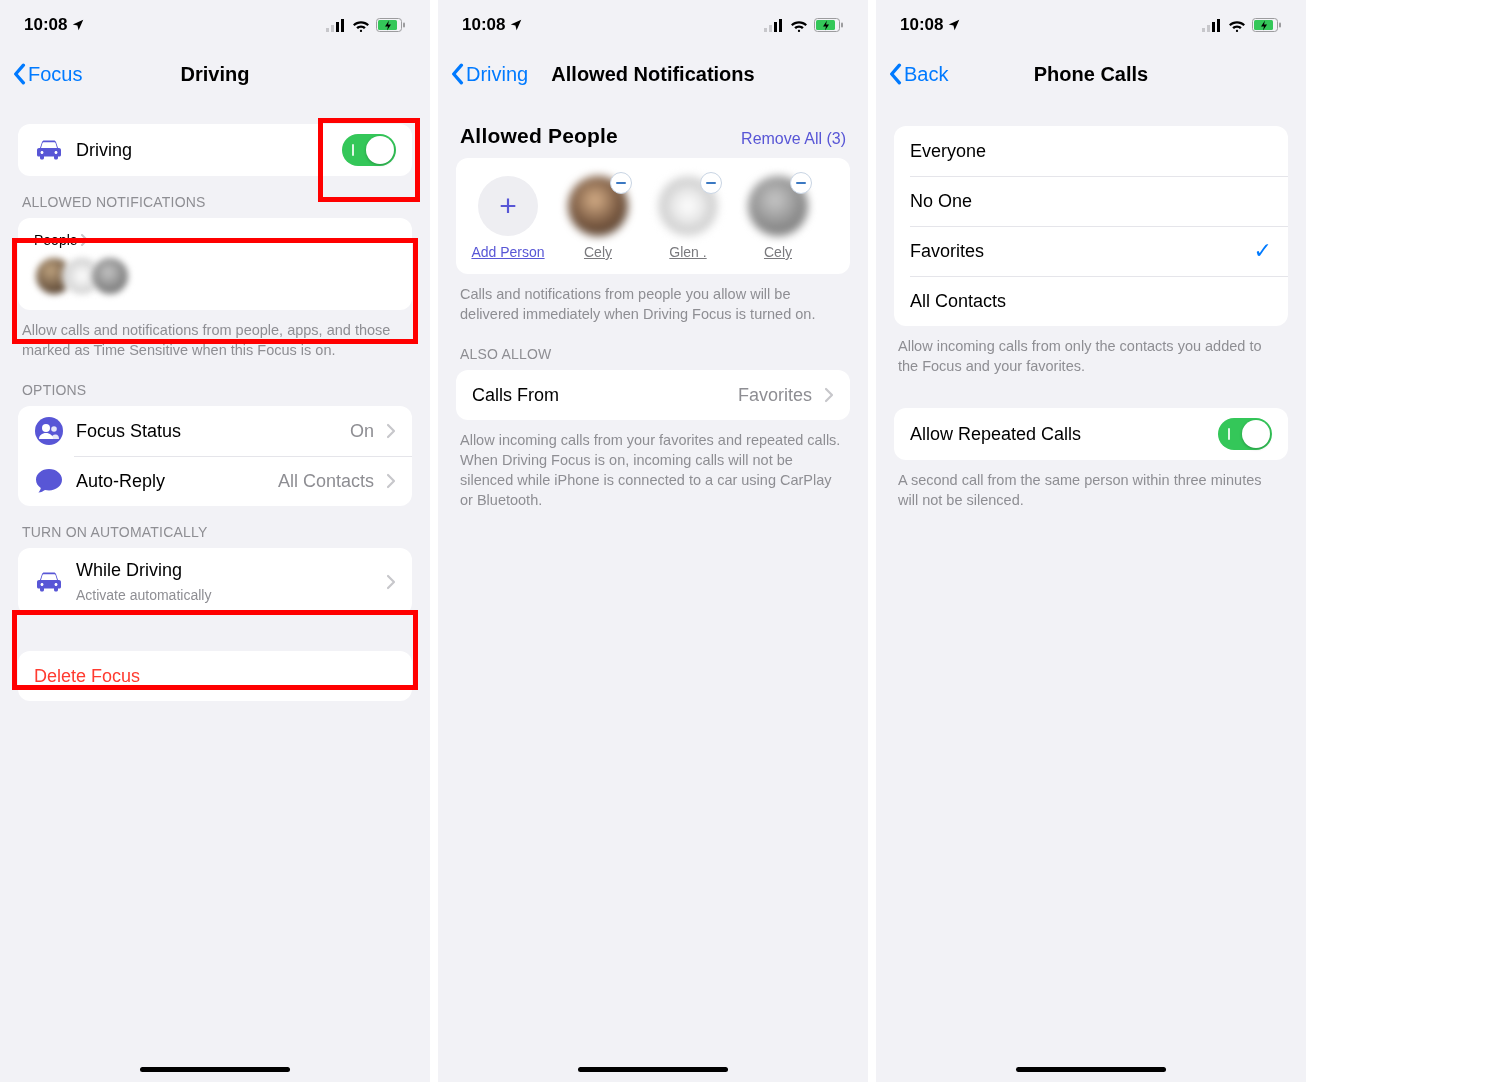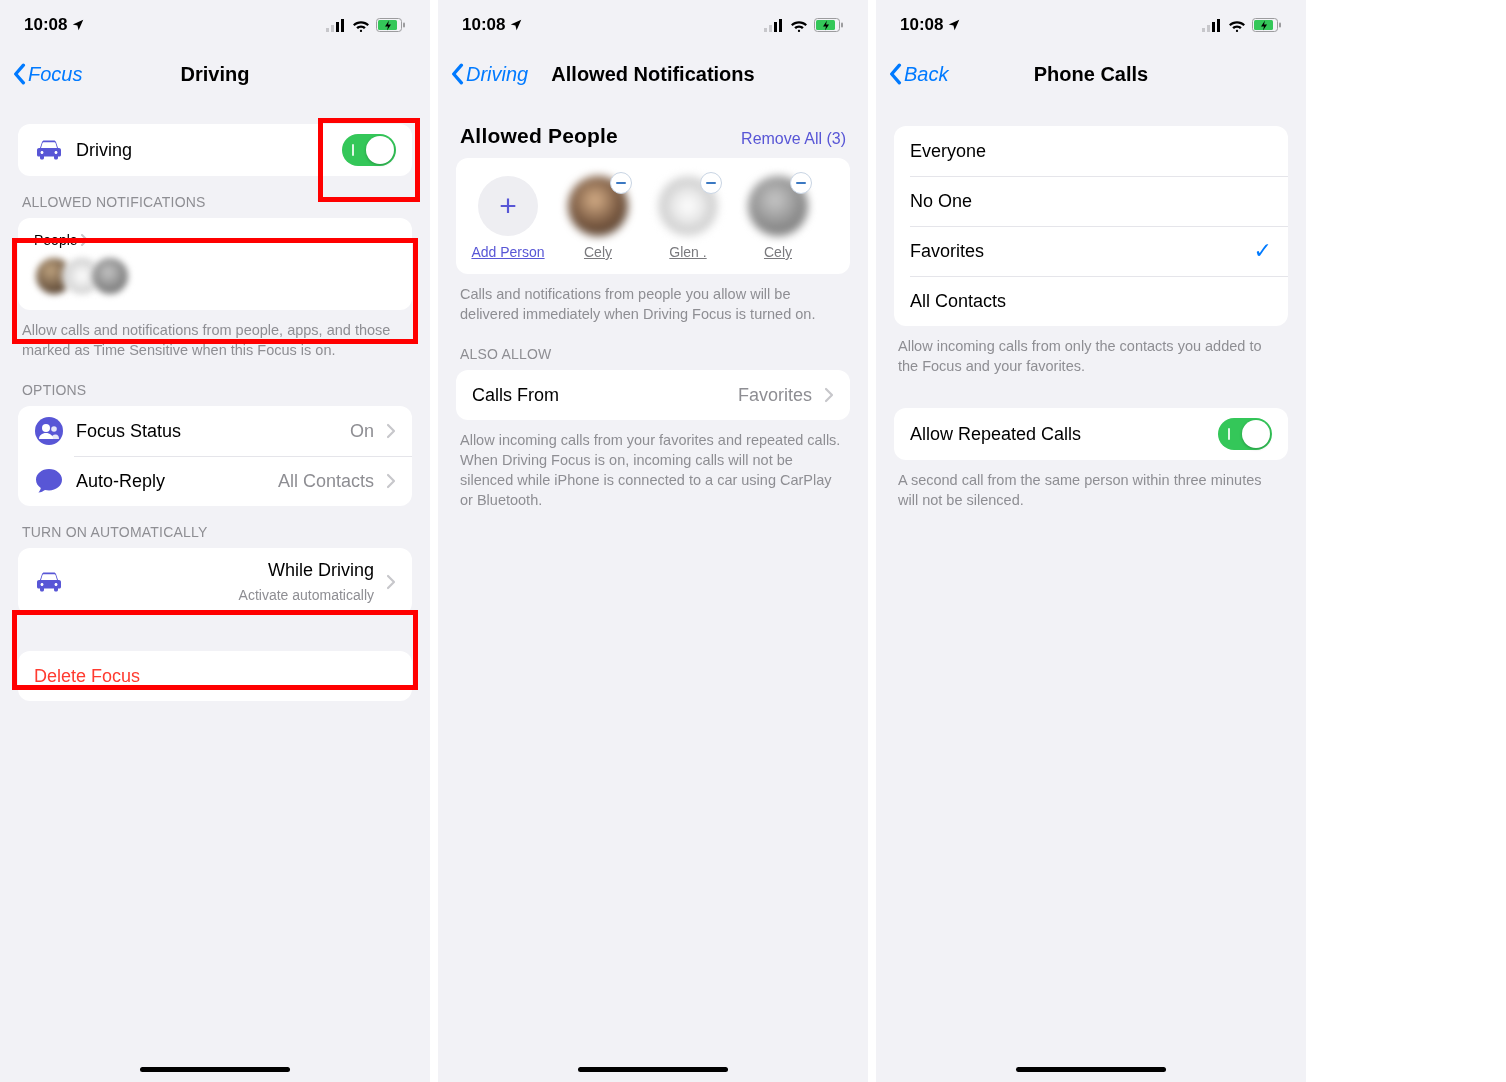--- a/index.html
+++ b/index.html
@@ -42,21 +42,20 @@
     padding: 0 8px;
     position: relative;
   }
   .nav-back {
     display: flex;
     align-items: center;
     color: #007aff;
     font-size: 20px;
     gap: 2px;
     padding: 0 4px;
-    font-style: italic;
   }
   .nav-title {
     position: absolute;
     left: 0; right: 0;
     text-align: center;
     font-size: 20px;
     font-weight: 600;
     pointer-events: none;
   }
 
@@ -343,21 +342,21 @@
         <span class="chev-right">
             <svg width="10" height="16" viewBox="0 0 10 16" fill="none" stroke="#c7c7cb" stroke-width="2.2" stroke-linecap="round" stroke-linejoin="round">
               <path d="M2 2l6 6-6 6"></path>
             </svg>
           </span>
       </div>
     </div>
 
     <div class="section-header">TURN ON AUTOMATICALLY</div>
     <div class="card">
-      <div class="row" style="padding-top:12px; padding-bottom:12px;text-align:right;">
+      <div class="row" style="padding-top:12px; padding-bottom:12px;">
         <span class="icon-circle">
           <svg width="28" height="24" viewBox="0 0 28 20" fill="#5856d6">
               <path d="M5 8l2-6c.3-.9 1.1-1.5 2.1-1.5h9.8c1 0 1.8.6 2.1 1.5l2 6h1c1.1 0 2 .9 2 2v5c0 .8-.7 1.5-1.5 1.5H23v1.5c0 .8-.7 1.5-1.5 1.5h-1c-.8 0-1.5-.7-1.5-1.5V16.5H9v1.5c0 .8-.7 1.5-1.5 1.5h-1C5.7 19.5 5 18.8 5 18v-1.5H3.5C2.7 16.5 2 15.8 2 15v-5c0-1.1.9-2 2-2h1zm2.5-5L6 8h16l-1.5-5c-.1-.4-.5-.7-1-.7H8.5c-.5 0-.9.3-1 .7zM7 11c-.8 0-1.5.7-1.5 1.5S6.2 14 7 14s1.5-.7 1.5-1.5S7.8 11 7 11zm14 0c-.8 0-1.5.7-1.5 1.5S20.2 14 21 14s1.5-.7 1.5-1.5S21.8 11 21 11z"></path>
             </svg>
         </span>
         <div style="flex:1;">
           <div class="row-label" style="font-size:18px;">While Driving</div>
           <div class="row-sub">Activate automatically</div>
         </div>
         <span class="chev-right">

